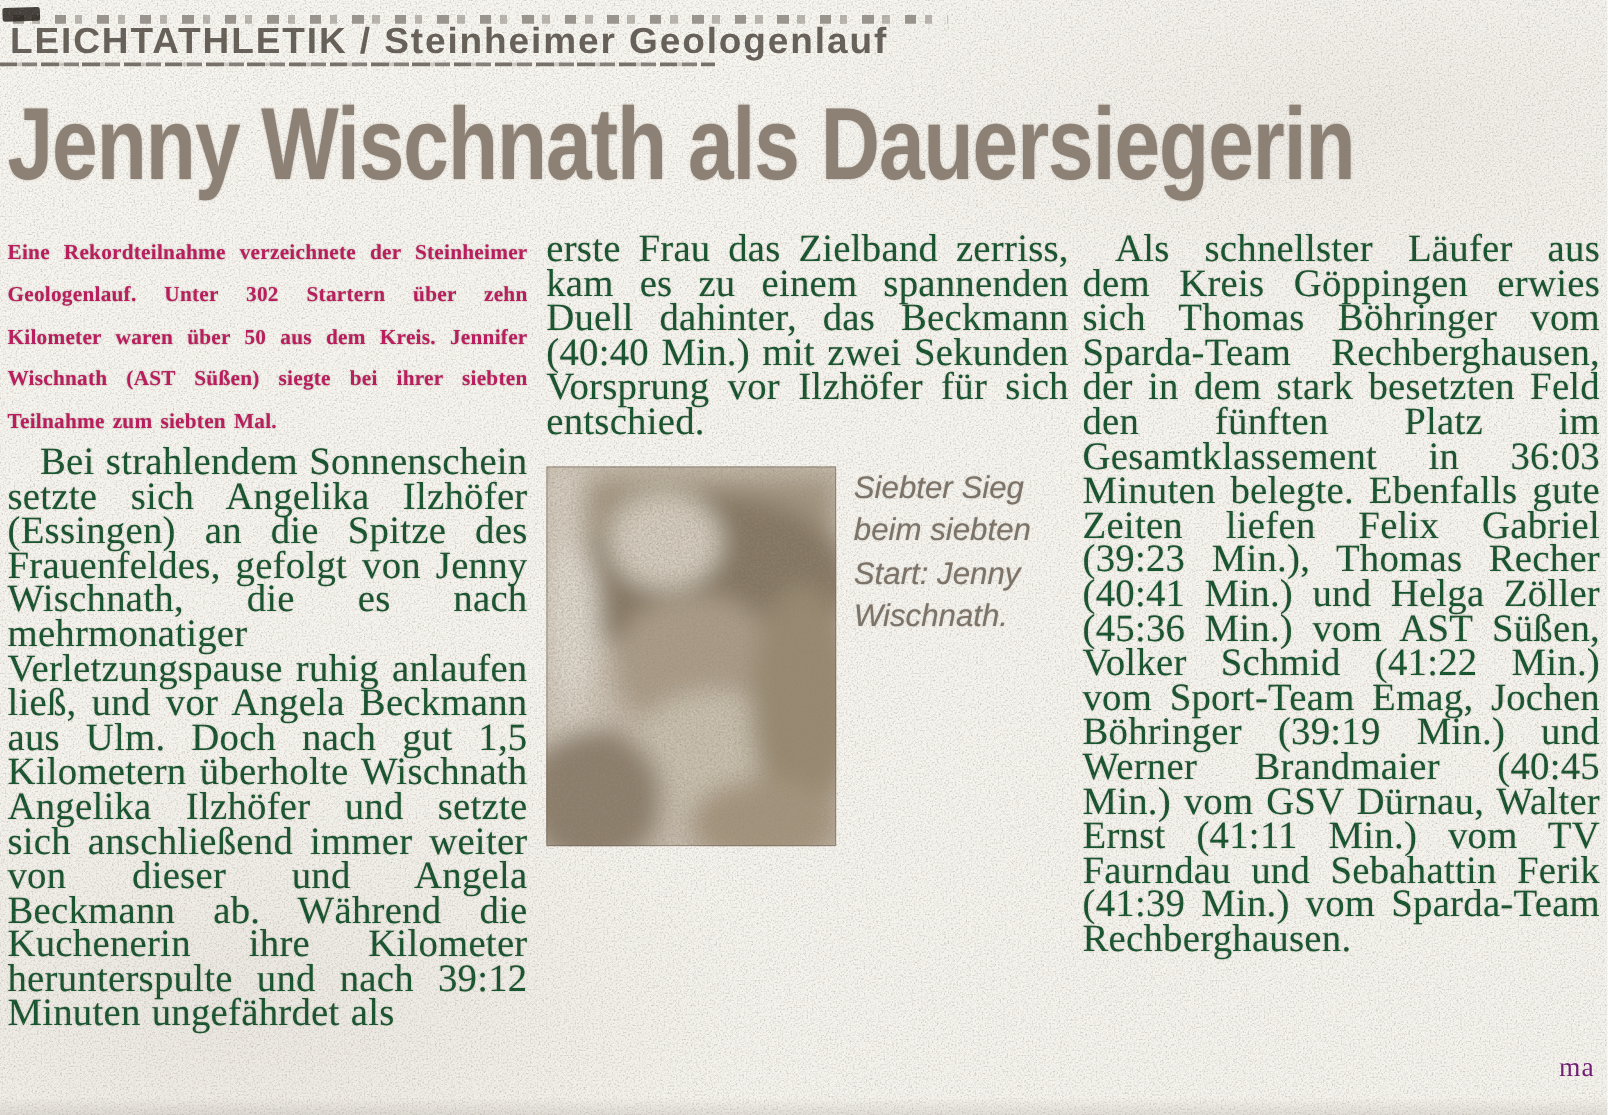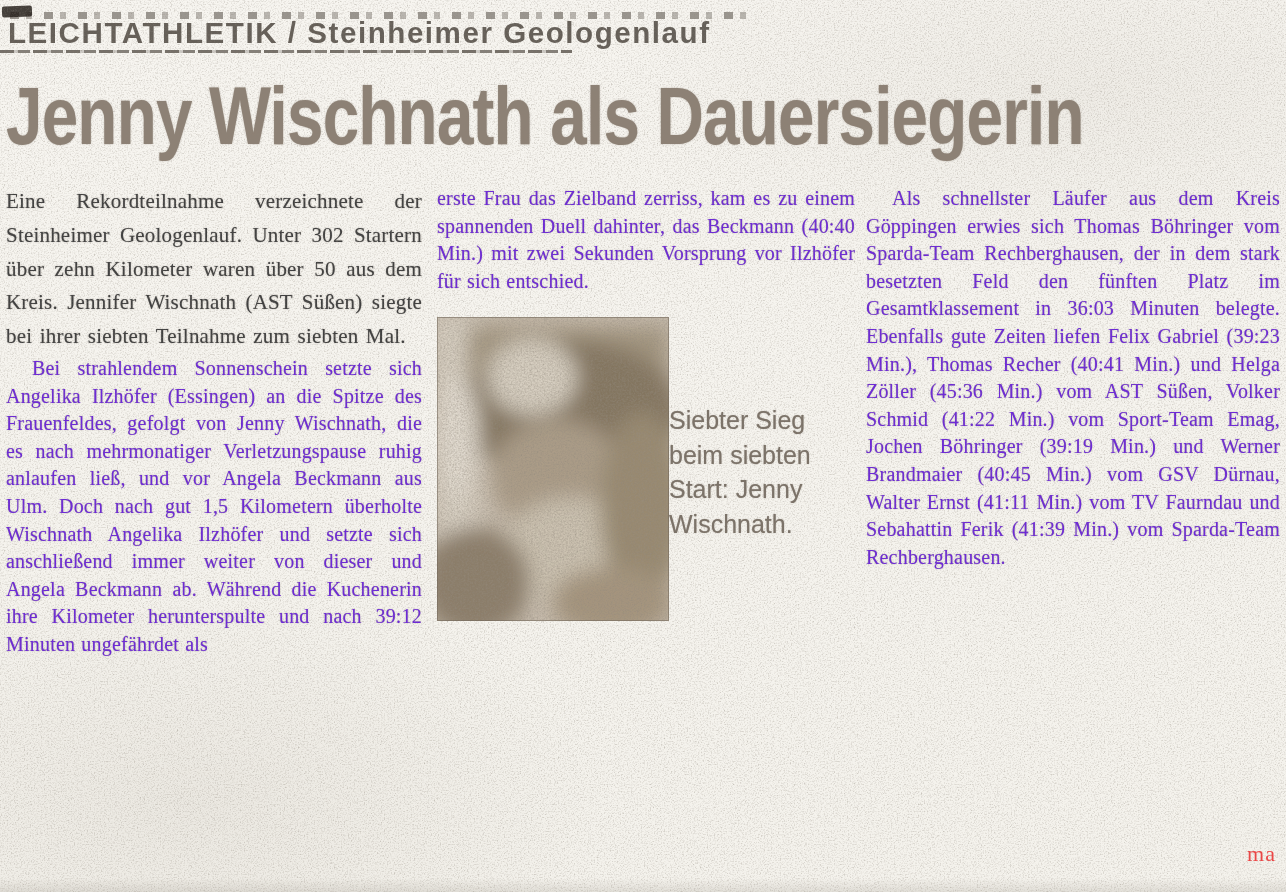--- a/index.html
+++ b/index.html
@@ -53,51 +53,51 @@
     filter:blur(.3px);
   }
 
   
   .col{position:absolute;top:185px;height:692px;color:#5d5448;}
   .col1{left:6px;width:416px;}
   .col2{left:437px;width:418px;}
   .col3{left:866px;width:414px;}
   p{margin:0;}
   .lead{
-    font-weight:normal;font-size:21px;line-height:33.8px;
-    text-align:justify;color:#404040;
+    font-weight:bold;font-size:17px;line-height:33.8px;
+    text-align:justify;color:#be185d;
     letter-spacing:.2px;word-spacing:2px;
     text-shadow:0 0 1.4px rgba(86,78,67,.5);
     filter:blur(.25px);
   }
   .body{
-    font-size:20px;line-height:27.6px;text-align:justify;
-    letter-spacing:.2px;word-spacing:1px;color:#6d28d9;
+    font-size:31px;line-height:27.6px;text-align:justify;
+    letter-spacing:.2px;word-spacing:1px;color:#14532d;
     text-shadow:0 0 1.2px rgba(95,87,75,.5);
     filter:blur(.25px);
   }
   .after-lead{margin-top:1px;}
   .indent{text-indent:26px;}
   .col2 .photo-row{
-    margin-top:22px;display:flex;align-items:center;
+    margin-top:22px;display:flex;align-items:flex-start;gap:14px;font-style:italic;
   }
   .photo{width:232px;height:304px;flex:0 0 auto;position:relative;}
   .photo svg{display:block;}
   .caption{
     font-family:"Liberation Sans","DejaVu Sans",sans-serif;
     font-size:25px;line-height:34.5px;color:#7b7268;
     white-space:pre-line;margin-bottom:-6px;
     text-shadow:0 0 1.2px rgba(123,114,104,.5);
     filter:blur(.3px);
   }
   .col2 .indent{margin-top:29px;}
   .col3 .indent{margin-top:0;}
   .author{
     position:absolute;right:4px;top:656px;
-    font-size:22px;color:#ef4444;letter-spacing:1px;
+    font-size:22px;color:#701a75;letter-spacing:1px;
     filter:blur(.3px);
   }
 
   
   .noise{position:absolute;inset:0;pointer-events:none;}
   .bottom-smudge{
     position:absolute;left:0;bottom:0;width:100%;height:14px;
     background:linear-gradient(transparent, rgba(125,118,107,.16));
     pointer-events:none;
   }

